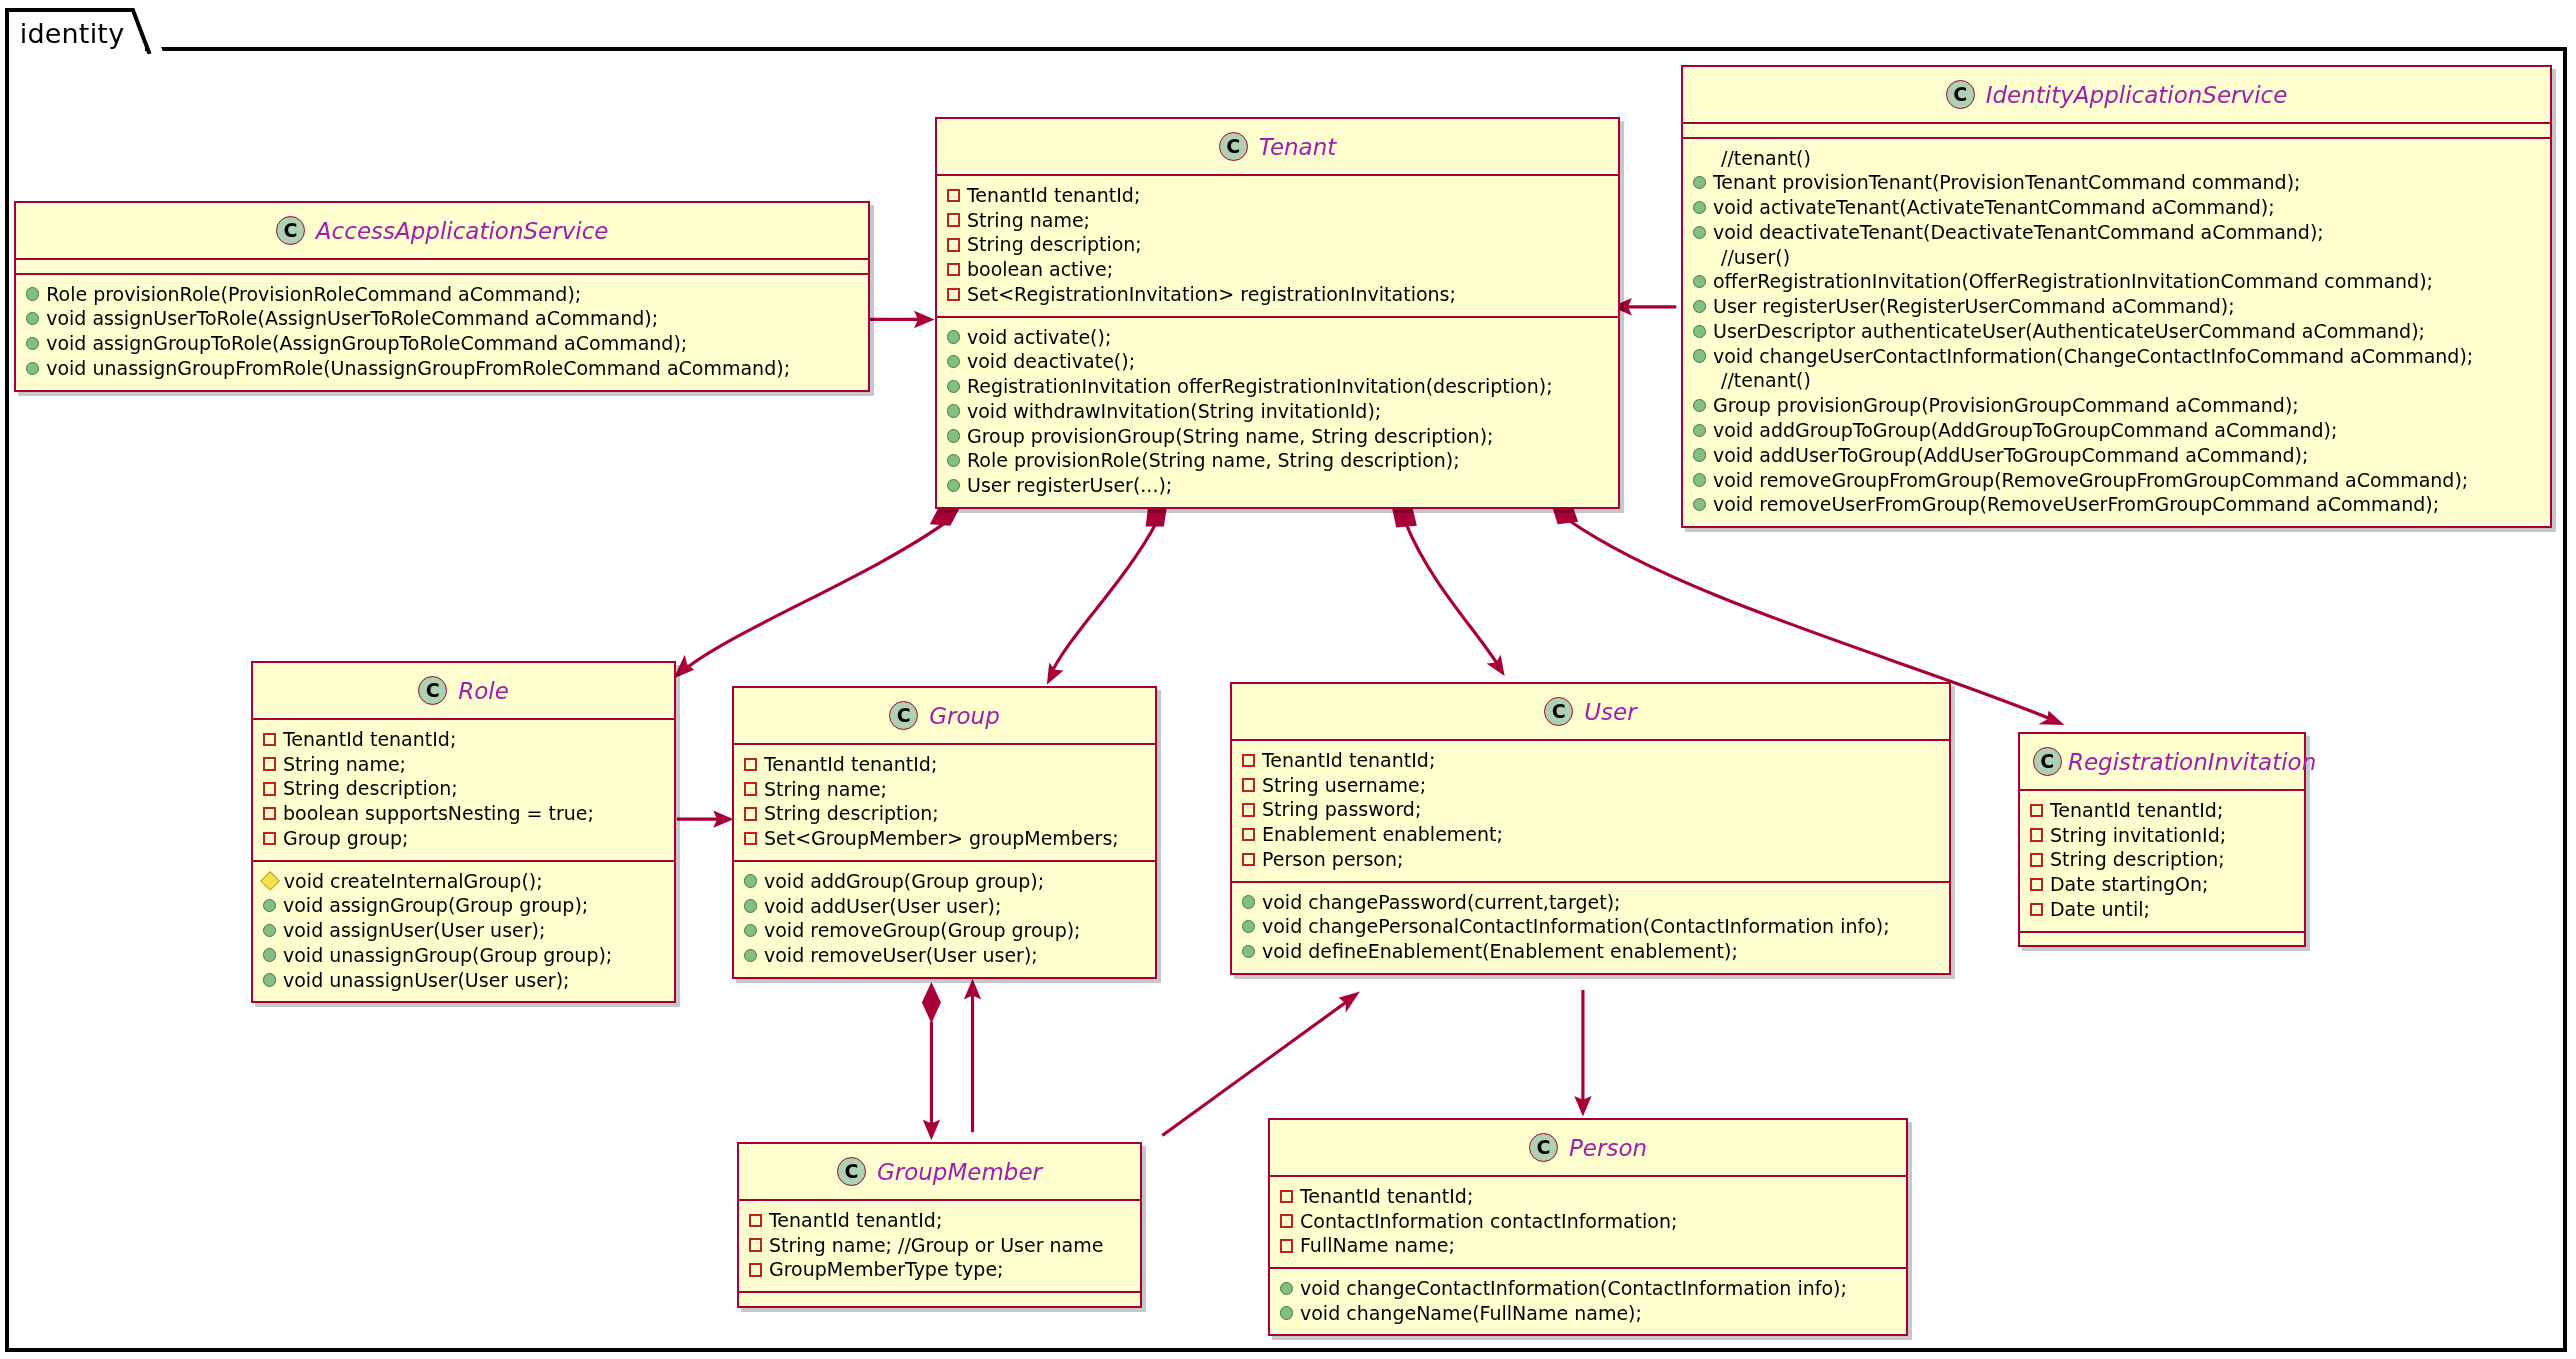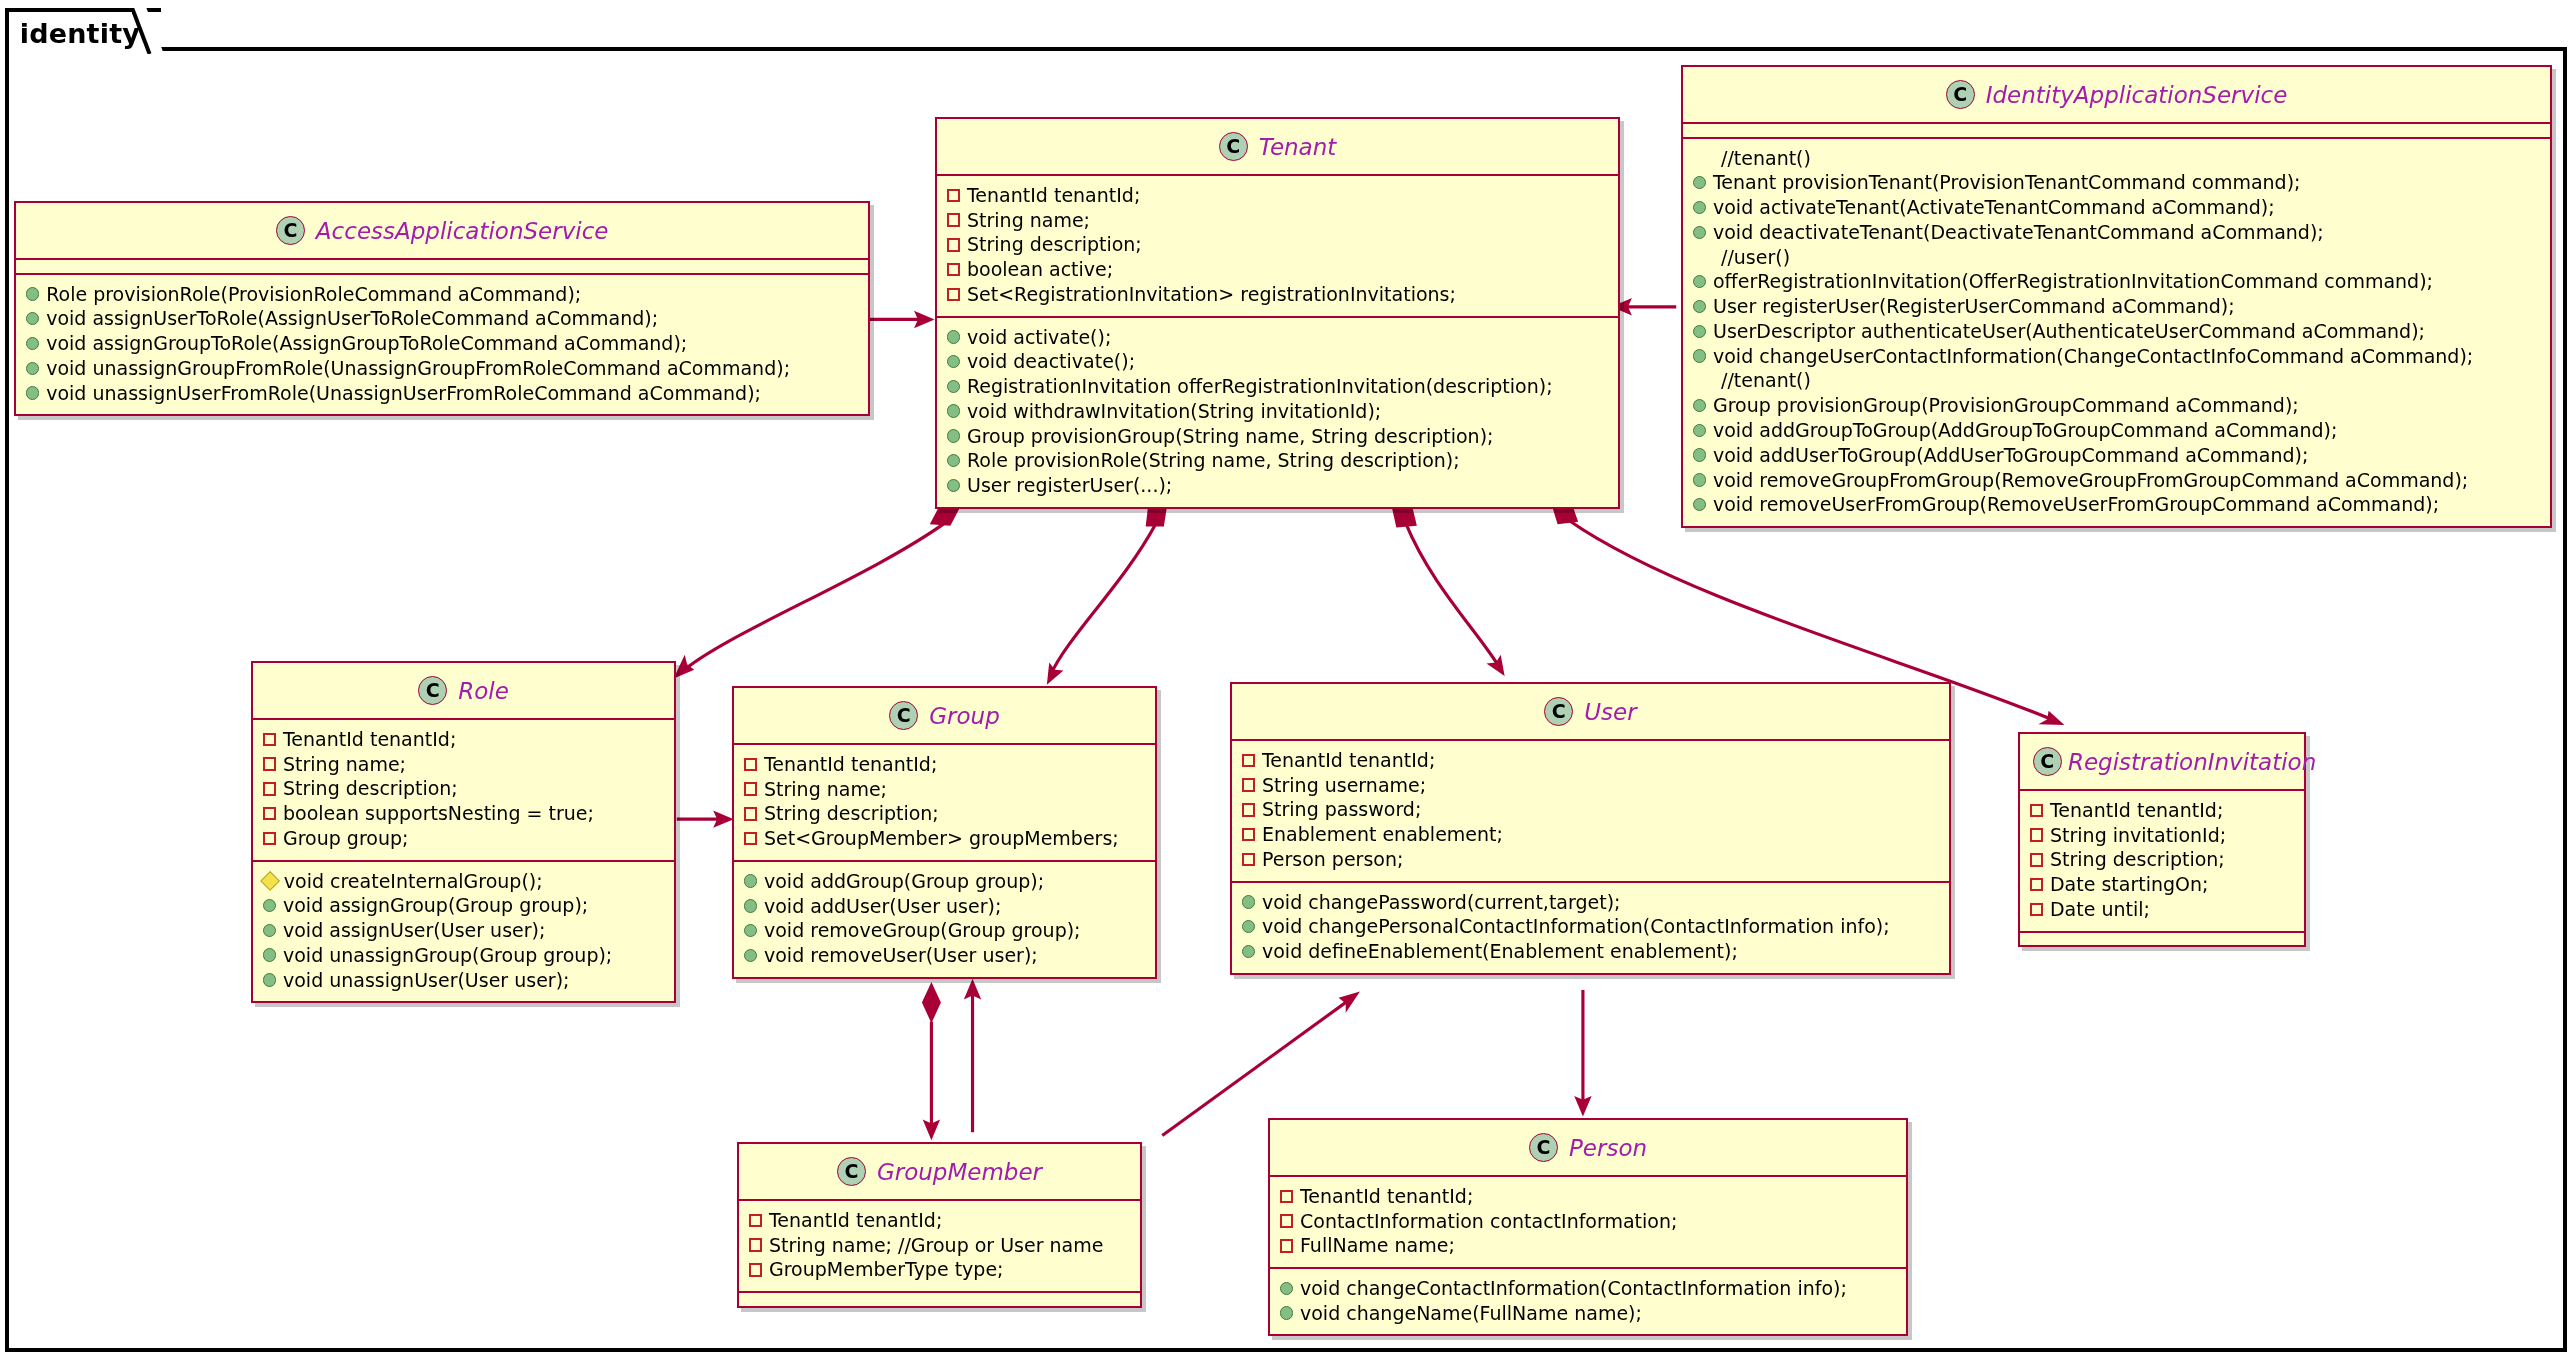--- a/index.html
+++ b/index.html
@@ -5,21 +5,21 @@
   html,body{margin:0;padding:0;background:#ffffff;}
   body{font-family:"DejaVu Sans","Liberation Sans",sans-serif;}
   #stage{position:relative;width:2576px;height:1360px;background:#ffffff;overflow:hidden;}
 
   
   .pkg-frame{position:absolute;left:4.7px;top:47px;width:2562px;height:1305px;
     border:4px solid #000000;background:#ffffff;box-sizing:border-box;}
   .pkg-tab{position:absolute;left:4.7px;top:8px;height:46px;box-sizing:border-box;
     border-top:4px solid #000;border-left:4px solid #000;background:#ffffff;
     padding:0 20.6px 0 11px;display:flex;align-items:center;}
-  .pkg-tab-label{font-size:27px;font-weight:bold;color:#000;letter-spacing:0.2px;}
+  .pkg-tab-label{font-size:27px;font-weight:normal;color:#000;letter-spacing:0.2px;}
   .pkg-tab-slant{position:absolute;top:8px;height:46px;width:32px;overflow:hidden;}
   .pkg-tab-slant svg{display:block;}
 
   
   .cls{position:absolute;box-sizing:border-box;background:#FEFECE;
     border:2.4px solid #A80036;box-shadow:4px 4px 0 rgba(0,0,0,.22);}
   .cls-hdr{display:flex;align-items:center;justify-content:center;gap:11px;
     padding:9.5px 8px;border-bottom:2.4px solid #A80036;min-height:36px;}
   .cls-icon{width:27px;height:27px;border-radius:50%;background:#ADD1B2;
     border:1.6px solid #A80036;display:flex;align-items:center;justify-content:center;
@@ -140,24 +140,20 @@
           <span>void assignUserToRole(AssignUserToRoleCommand aCommand);</span>
         </div>
         <div class="mem">
           <span class="m-method"></span>
           <span>void assignGroupToRole(AssignGroupToRoleCommand aCommand);</span>
         </div>
         <div class="mem">
           <span class="m-method"></span>
           <span>void unassignGroupFromRole(UnassignGroupFromRoleCommand aCommand);</span>
         </div>
-        <div class="mem">
-          <span class="m-method"></span>
-          <span>void unassignUserFromRole(UnassignUserFromRoleCommand aCommand);</span>
-        </div>
       </div>
   </div>
 
   <div class="cls" style="left:935px;top:117px;width:685px;">
     <div class="cls-hdr">
       <span class="cls-icon">C</span>
       <span class="cls-title">Tenant</span>
     </div>
     <div class="compartment">
         <div class="mem">

